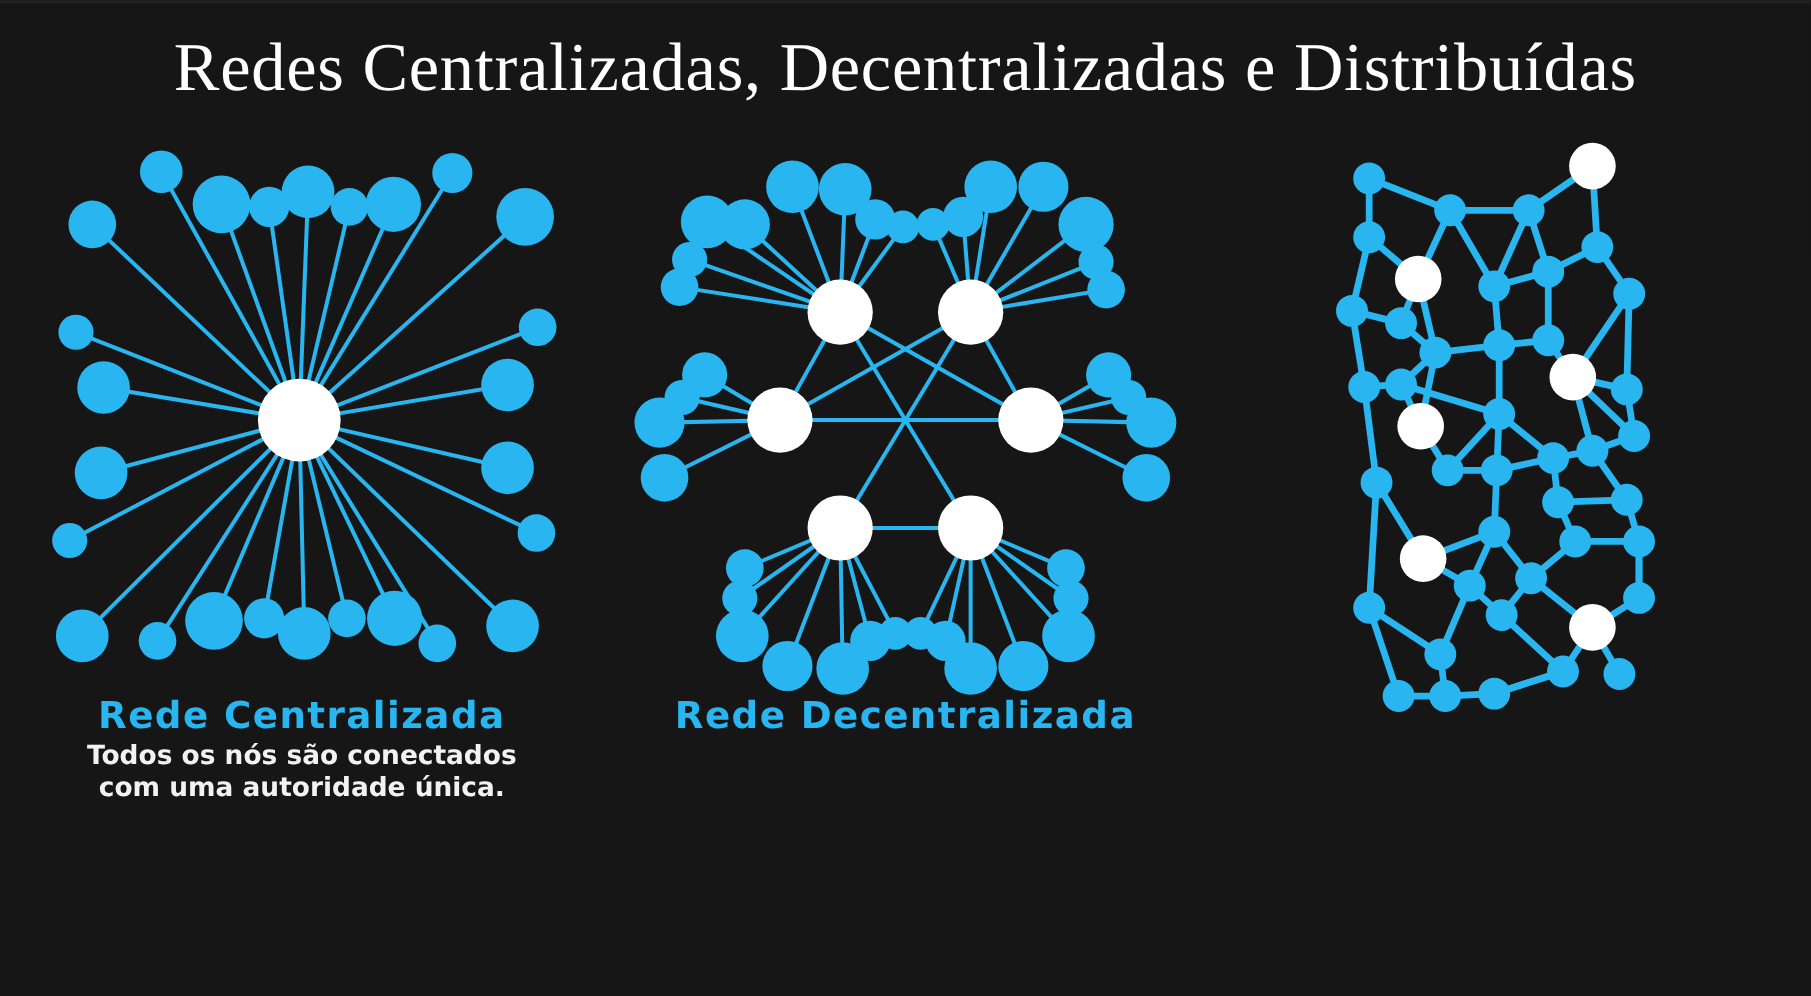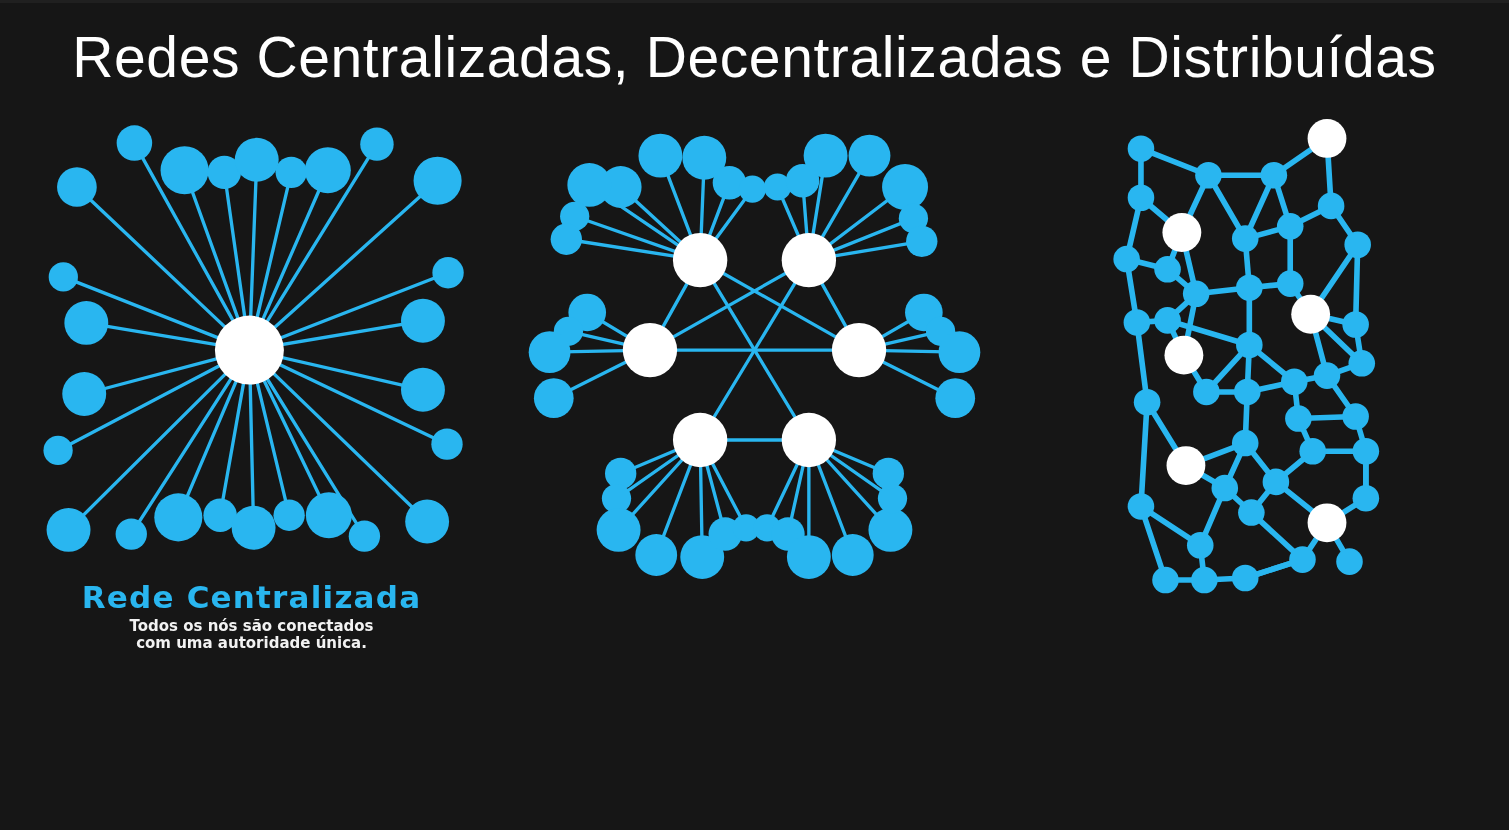--- a/index.html
+++ b/index.html
@@ -29,21 +29,21 @@
     background: #2a2a2a;
     opacity: .55;
   }
   .title {
     position: absolute;
     left: 0;
     top: 24px;
     width: 1509px;
     text-align: center;
     color: #ffffff;
-    font-family: Liberation Sans, sans-serif;
+    font-family: Liberation Serif, serif;
     font-size: 57px;
     font-weight: 400;
     letter-spacing: 0.6px;
     white-space: nowrap;
   }
   .panels {
     position: absolute;
     left: 0;
     top: 118px;
     width: 1509px;
@@ -81,21 +81,21 @@
     font-size: 31px;
     font-weight: 700;
     letter-spacing: 1.2px;
     line-height: 1.12;
     white-space: nowrap;
   }
   .caption-body {
     display: block;
     color: #f2f2f2;
     font-family: "DejaVu Sans", sans-serif;
-    font-size: 15px;
+    font-size: 22px;
     font-weight: 700;
     line-height: 1.18;
     margin-top: 3px;
     white-space: pre-line;
   }
   .edge {
     stroke: #29b6f0;
     fill: none;
     stroke-linecap: round;
   }
@@ -273,20 +273,21 @@
               <circle cx="252" cy="398" r="16" class="node-blue"></circle>
               <circle cx="272" cy="420" r="21" class="node-blue"></circle>
               <circle cx="314" cy="418" r="20" class="node-blue"></circle>
               <circle cx="350" cy="394" r="21" class="node-blue"></circle>
               <circle cx="352" cy="364" r="14" class="node-blue"></circle>
               <circle cx="348" cy="340" r="15" class="node-blue"></circle>
             </g>
           </svg>
       </div>
       <div class="caption">
+        <span class="caption-title">Rede Decentralizada</span>
       </div>
     </div>
 
     <div class="panel">
       <div class="graph-wrap">
         <svg id="svg-2" viewBox="0 0 300 450" preserveAspectRatio="xMidYMid meet">
             <g>
               <line x1="36" y1="30" x2="102" y2="56" class="edge" stroke-width="5.5"></line>
               <line x1="36" y1="30" x2="36" y2="78" class="edge" stroke-width="5.5"></line>
               <line x1="102" y1="56" x2="166" y2="56" class="edge" stroke-width="5.5"></line>

